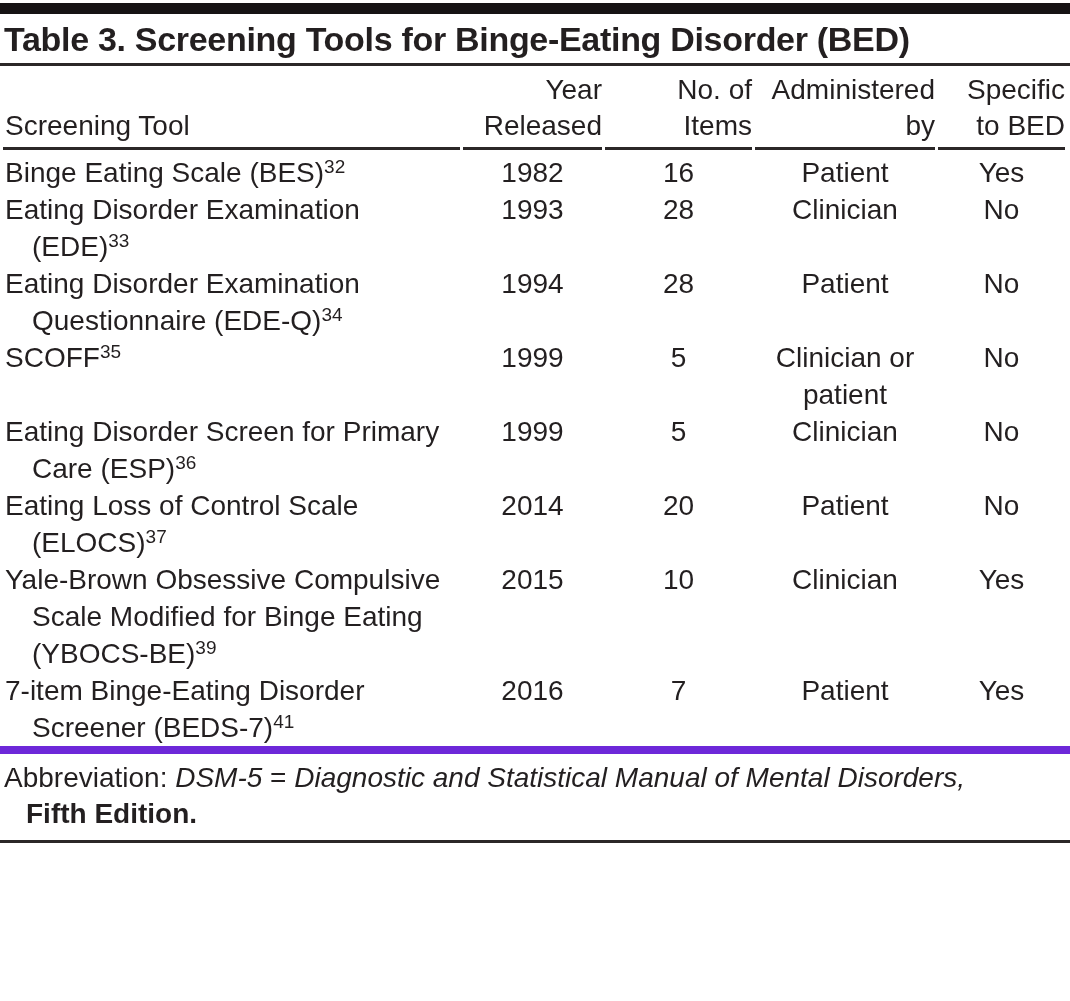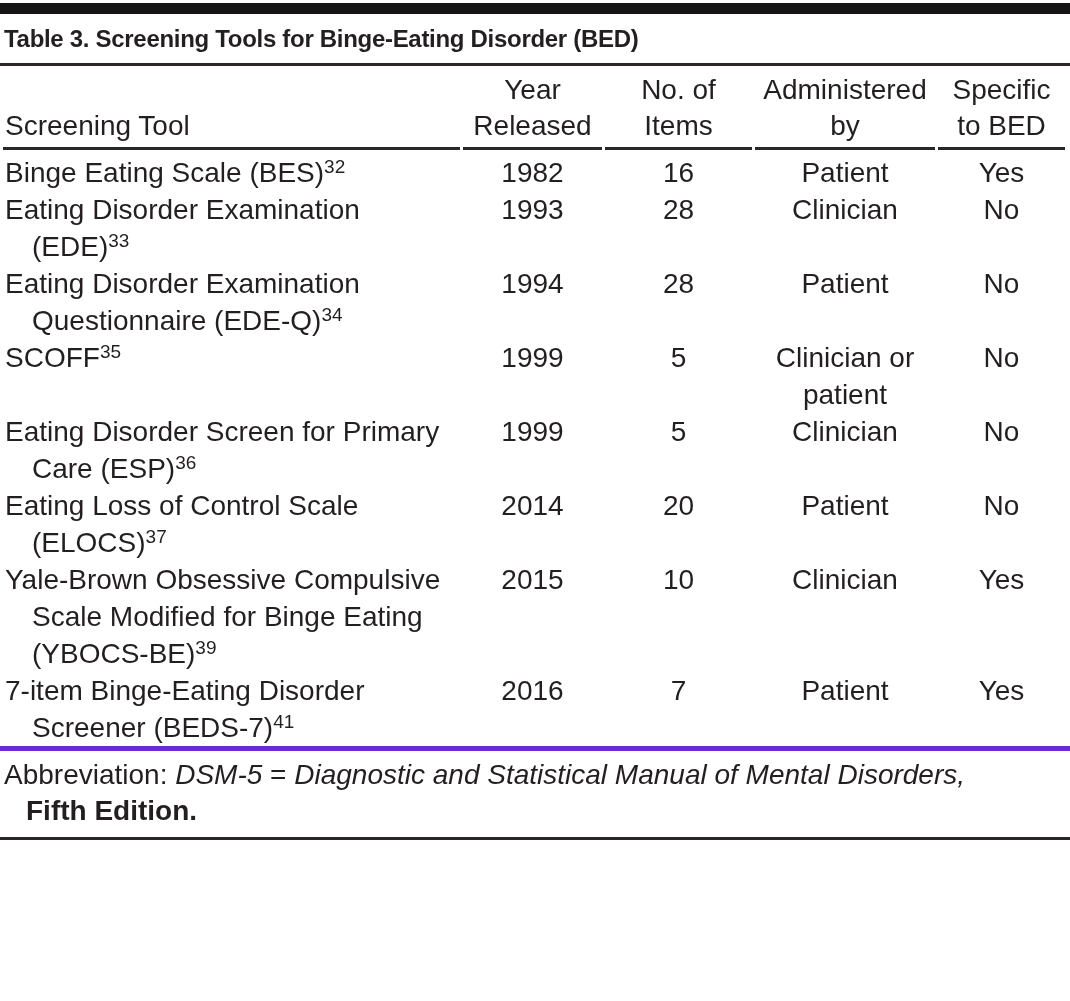--- a/index.html
+++ b/index.html
@@ -1,35 +1,35 @@
 <!DOCTYPE html>
 <html><head>
 <meta charset="utf-8">
 <style>
   html,body{margin:0;padding:0;background:#fff;}
   body{width:1070px;font-family:"Liberation Sans",sans-serif;color:#231f20;-webkit-font-smoothing:antialiased;}
   .page{width:1070px;padding-top:3px;box-sizing:border-box;}
   .top-bar{height:11px;background:#161314;}
-  .title{font-size:24px;font-weight:bold;line-height:48px;padding:1px 4px 0 4px;letter-spacing:-0.3px;}
+  .title{font-size:34px;font-weight:bold;line-height:48px;padding:1px 4px 0 4px;letter-spacing:-0.3px;}
   .rule{height:3px;background:#2b2728;}
   table{border-collapse:separate;border-spacing:3px 0;width:1068px;table-layout:fixed;
         font-size:28px;line-height:37px;color:#231f20;}
   th{font-weight:normal;vertical-align:bottom;border-bottom:3px solid #2b2728;
-     padding:6px 0 3px 0;text-align:center;line-height:36px;}
+     padding:6px 0 3px 0;text-align:right;line-height:36px;}
   th.left{text-align:left;padding-left:2px;}
   tbody td{vertical-align:top;padding:0;}
   tbody tr:first-child td{padding-top:4px;}
   td.left{text-align:left;padding-left:2px;margin-left:9px;}
   td.c{text-align:center;}
   .tool-line{white-space:nowrap;}
   .tool-line.cont{padding-left:27px;}
   .admin-inner{max-width:172px;margin:0 auto;}
   sup{font-size:19px;line-height:0;vertical-align:9px;}
   .it{font-style:italic;}
-  .footnote{border-top:5px solid #6d28d9;font-size:28px;line-height:36px;
+  .footnote{border-top:8px solid #6d28d9;font-size:28px;line-height:36px;
             padding:6px 4px 8px 4px;}
   .fn-cont{padding-left:22px;font-weight:bold;}
   .bottom-rule{margin-bottom:8px;}
 </style>
 </head>
 <body>
 
 <div class="page">
   <div class="top-bar"></div>
   <div class="title">Table 3. Screening Tools for Binge-Eating Disorder (BED)</div>

